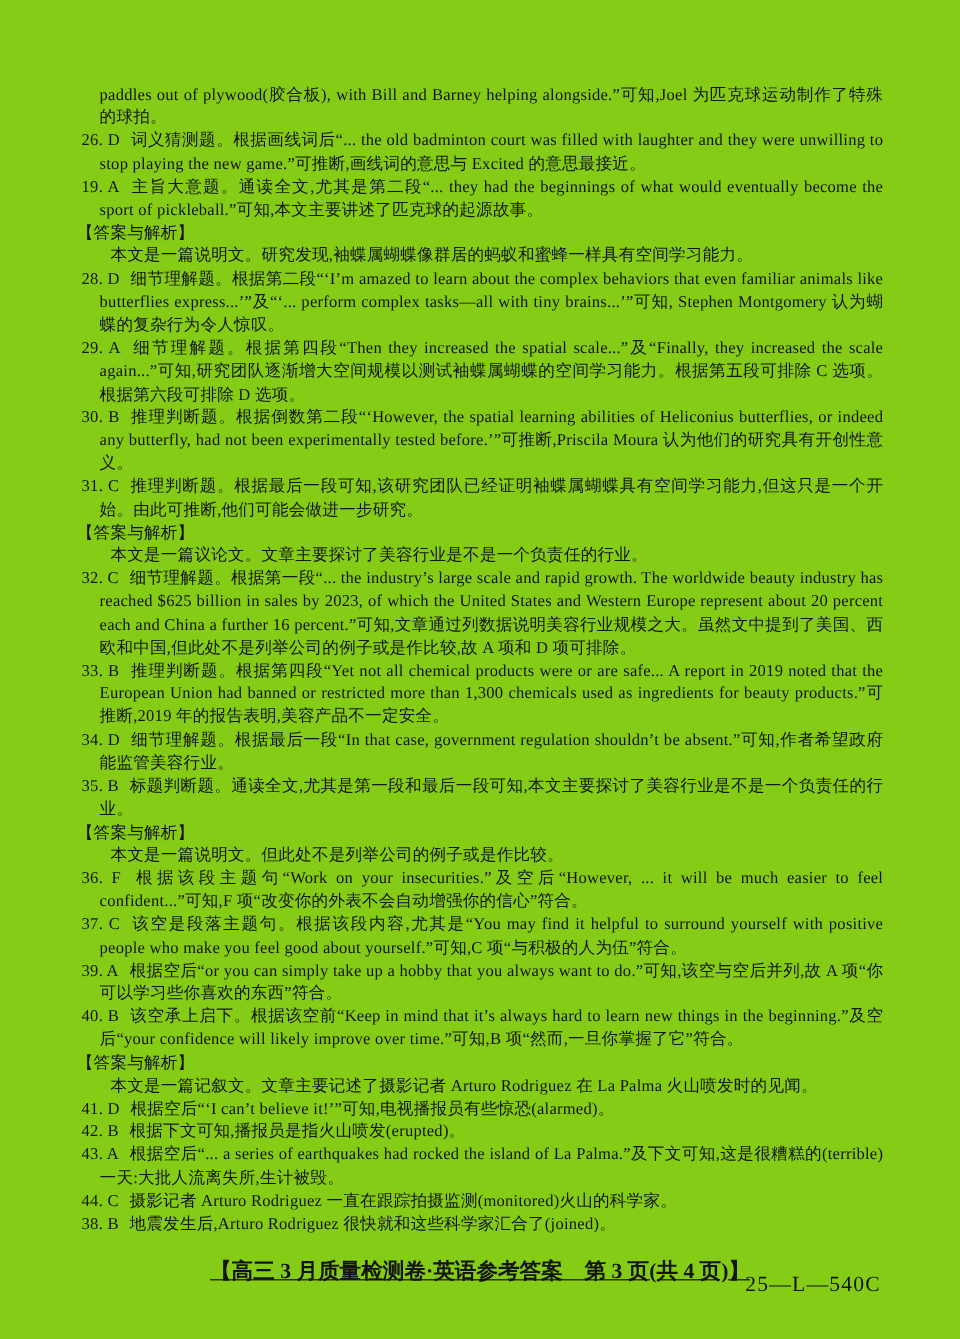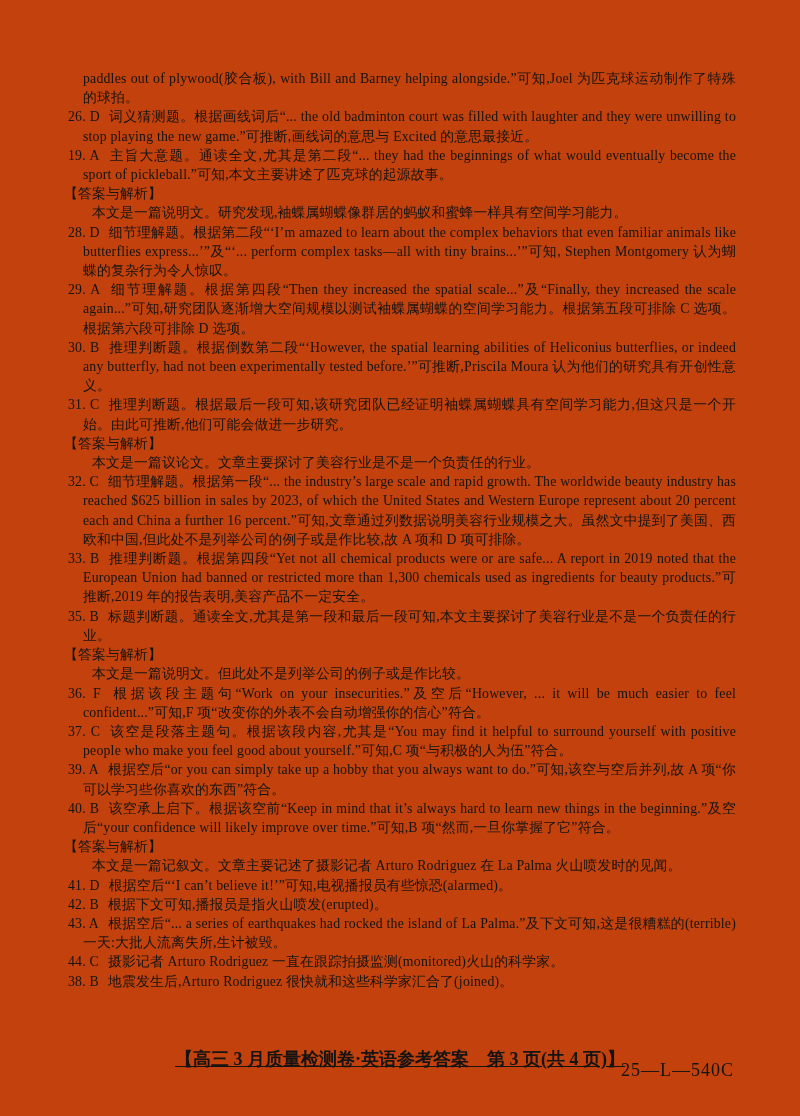--- a/index.html
+++ b/index.html
@@ -1,20 +1,20 @@
 <!DOCTYPE html>
 <html><head>
 <meta charset="utf-8">
 <style>
   html, body { margin: 0; padding: 0; background: #e8e8e8; }
   .page {
     position: relative;
     width: 800px;
     height: 1116px;
-    background: #c2410c;
+    background: #84cc16;
     overflow: hidden;
     font-family: "Liberation Serif", "DejaVu Serif", serif;
     color: #141414;
   }
   .content {
     position: absolute;
     top: 69px;
     left: 64px;
     width: 672px;
     font-size: 13.8px;
@@ -59,20 +59,21 @@
       <p class="para header">【答案与解析】</p>
       <p class="para intro">本文是一篇说明文。研究发现,袖蝶属蝴蝶像群居的蚂蚁和蜜蜂一样具有空间学习能力。</p>
       <p class="para item"><span class="qn">28. D</span>细节理解题。根据第二段“‘I’m amazed to learn about the complex behaviors that even familiar animals like butterflies express...’”及“‘... perform complex tasks—all with tiny brains...’”可知, Stephen Montgomery 认为蝴蝶的复杂行为令人惊叹。</p>
       <p class="para item"><span class="qn">29. A</span>细节理解题。根据第四段“Then they increased the spatial scale...”及“Finally, they increased the scale again...”可知,研究团队逐渐增大空间规模以测试袖蝶属蝴蝶的空间学习能力。根据第五段可排除 C 选项。根据第六段可排除 D 选项。</p>
       <p class="para item"><span class="qn">30. B</span>推理判断题。根据倒数第二段“‘However, the spatial learning abilities of Heliconius butterflies, or indeed any butterfly, had not been experimentally tested before.’”可推断,Priscila Moura 认为他们的研究具有开创性意义。</p>
       <p class="para item"><span class="qn">31. C</span>推理判断题。根据最后一段可知,该研究团队已经证明袖蝶属蝴蝶具有空间学习能力,但这只是一个开始。由此可推断,他们可能会做进一步研究。</p>
       <p class="para header">【答案与解析】</p>
       <p class="para intro">本文是一篇议论文。文章主要探讨了美容行业是不是一个负责任的行业。</p>
       <p class="para item"><span class="qn">32. C</span>细节理解题。根据第一段“... the industry’s large scale and rapid growth. The worldwide beauty industry has reached $625 billion in sales by 2023, of which the United States and Western Europe represent about 20 percent each and China a further 16 percent.”可知,文章通过列数据说明美容行业规模之大。虽然文中提到了美国、西欧和中国,但此处不是列举公司的例子或是作比较,故 A 项和 D 项可排除。</p>
       <p class="para item"><span class="qn">33. B</span>推理判断题。根据第四段“Yet not all chemical products were or are safe... A report in 2019 noted that the European Union had banned or restricted more than 1,300 chemicals used as ingredients for beauty products.”可推断,2019 年的报告表明,美容产品不一定安全。</p>
+      <p class="para item"><span class="qn">34. D</span>细节理解题。根据最后一段“In that case, government regulation shouldn’t be absent.”可知,作者希望政府能监管美容行业。</p>
       <p class="para item"><span class="qn">35. B</span>标题判断题。通读全文,尤其是第一段和最后一段可知,本文主要探讨了美容行业是不是一个负责任的行业。</p>
       <p class="para header">【答案与解析】</p>
       <p class="para intro">本文是一篇说明文。但此处不是列举公司的例子或是作比较。</p>
       <p class="para item"><span class="qn">36. F</span>根据该段主题句“Work on your insecurities.”及空后“However, ... it will be much easier to feel confident...”可知,F 项“改变你的外表不会自动增强你的信心”符合。</p>
       <p class="para item"><span class="qn">37. C</span>该空是段落主题句。根据该段内容,尤其是“You may find it helpful to surround yourself with positive people who make you feel good about yourself.”可知,C 项“与积极的人为伍”符合。</p>
       <p class="para item"><span class="qn">39. A</span>根据空后“or you can simply take up a hobby that you always want to do.”可知,该空与空后并列,故 A 项“你可以学习些你喜欢的东西”符合。</p>
       <p class="para item"><span class="qn">40. B</span>该空承上启下。根据该空前“Keep in mind that it’s always hard to learn new things in the beginning.”及空后“your confidence will likely improve over time.”可知,B 项“然而,一旦你掌握了它”符合。</p>
       <p class="para header">【答案与解析】</p>
       <p class="para intro">本文是一篇记叙文。文章主要记述了摄影记者 Arturo Rodriguez 在 La Palma 火山喷发时的见闻。</p>
       <p class="para item"><span class="qn">41. D</span>根据空后“‘I can’t believe it!’”可知,电视播报员有些惊恐(alarmed)。</p>

